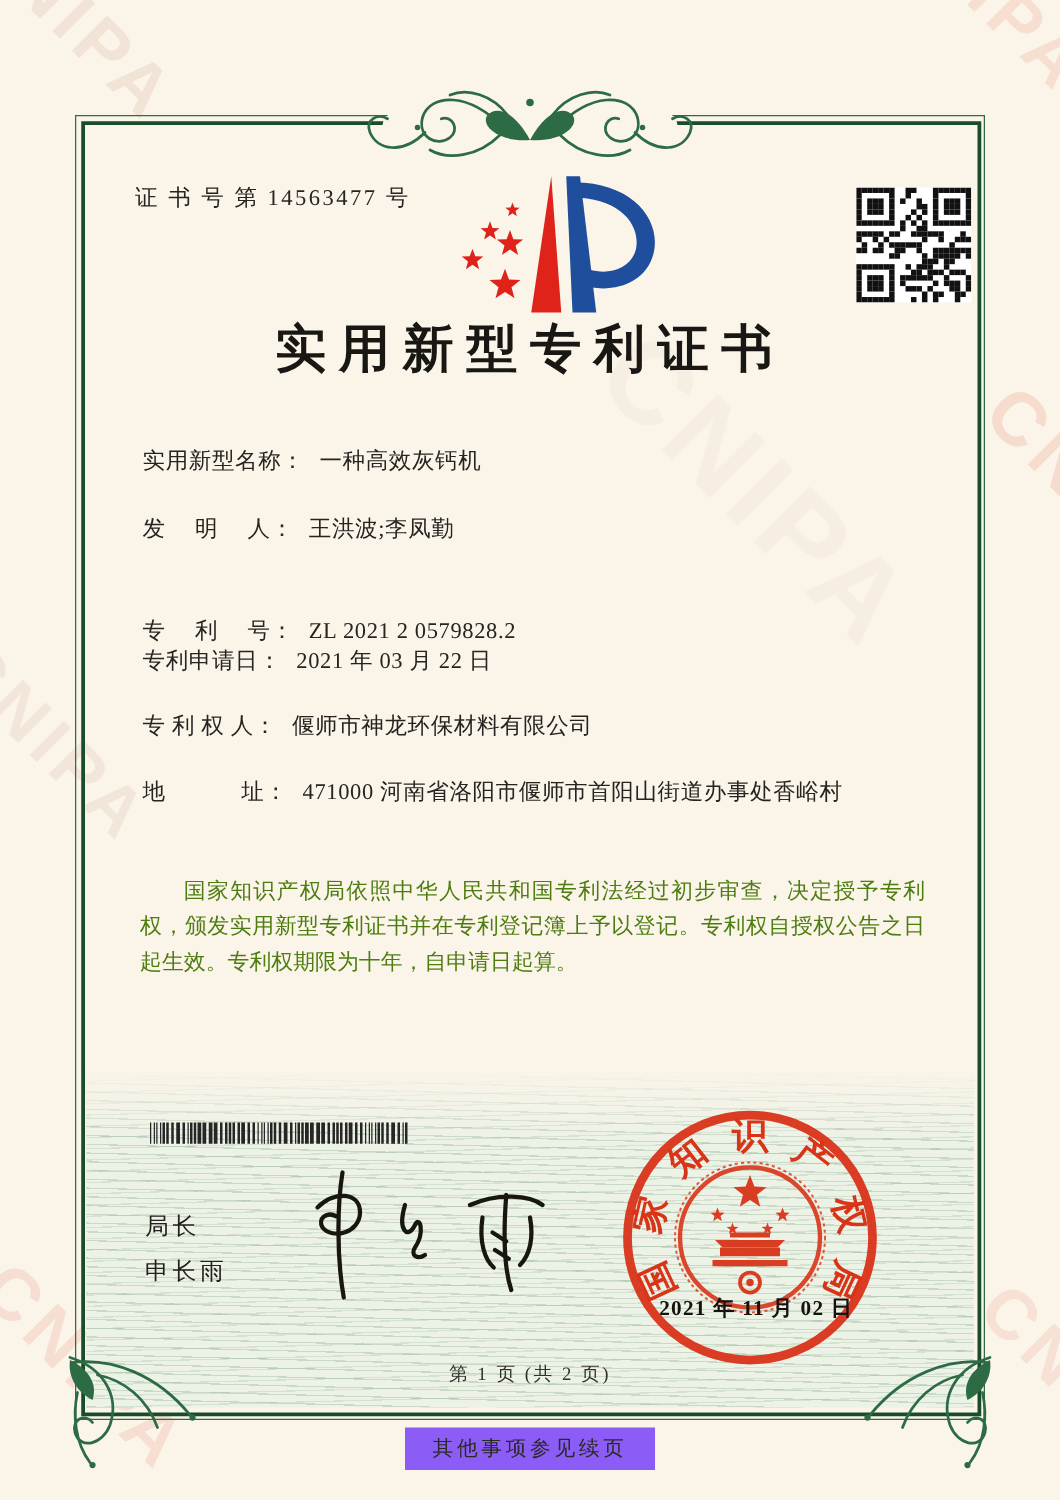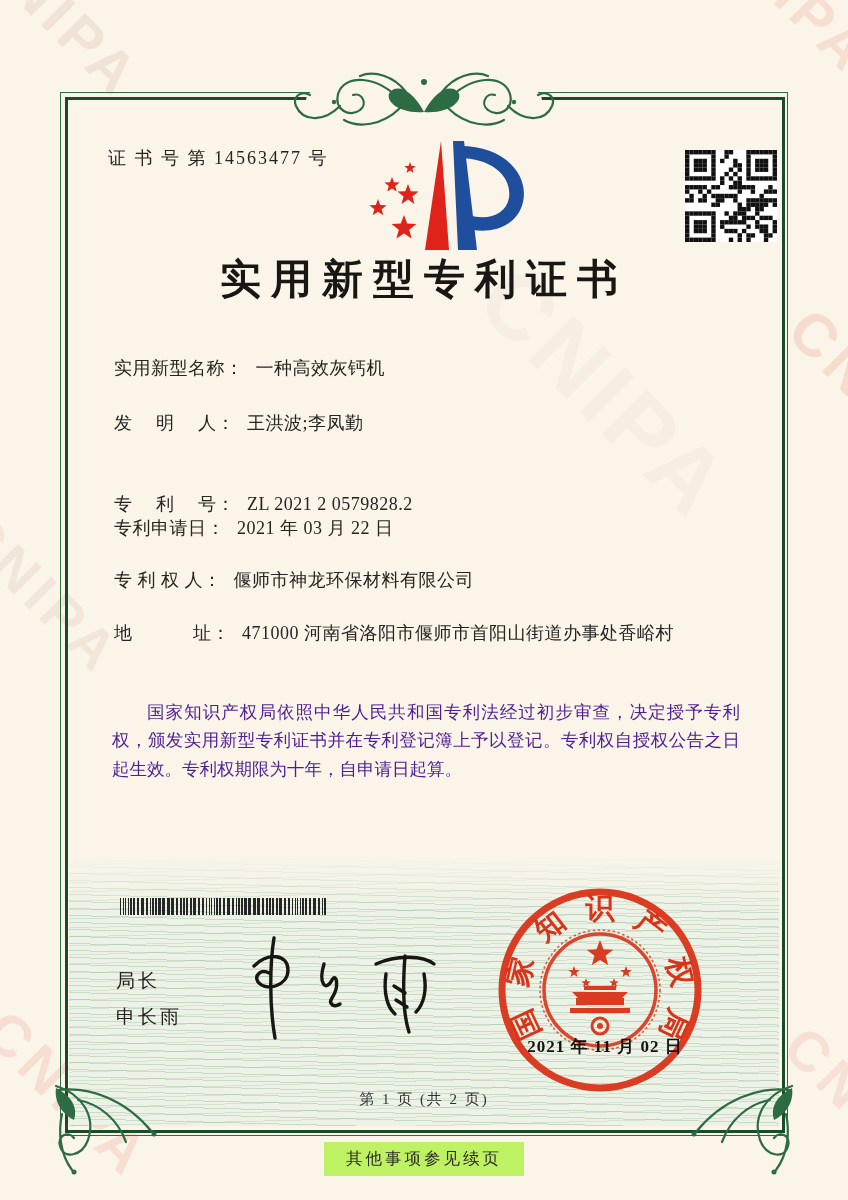--- a/index.html
+++ b/index.html
@@ -29,34 +29,34 @@
     background:linear-gradient(#faf4e9, rgba(250,244,233,0));}
   .cert-no{position:absolute;left:108px;top:146px;font-size:18px;letter-spacing:2px;color:#262420;}
   .title{position:absolute;left:60px;top:252px;width:728px;text-align:center;
     font-size:41px;font-weight:bold;letter-spacing:10px;color:#191713;}
   .logo{position:absolute;left:348px;top:138px;}
   .qr{position:absolute;left:685px;top:150px;width:92px;height:92px;background:#fff;}
   .frow{position:absolute;left:114px;font-size:18px;letter-spacing:.5px;color:#262420;white-space:nowrap;}
   .frow .flabel{margin-right:12px;}
   .grant2{position:absolute;left:455px;}
   .body-text{position:absolute;left:112px;top:698px;width:628px;font-size:17.5px;
-    line-height:1.62;text-align:justify;color:#4c1d95;}
+    line-height:1.62;text-align:justify;color:#4d7c0f;}
   .body-text p{margin:0;text-indent:2em;}
   .barcode{position:absolute;left:120px;top:898px;width:220px;height:17px;display:flex;align-items:stretch;}
   .barcode span{display:block;background:#262626;height:100%;}
   .officer-title{position:absolute;left:116px;top:968px;font-size:19px;letter-spacing:3px;color:#22201c;}
   .officer-name{position:absolute;left:116px;top:1004px;font-size:19px;letter-spacing:3px;color:#22201c;}
   .signature{position:absolute;left:228px;top:932px;}
   .seal{position:absolute;left:494px;top:884px;}
   .seal-date{position:absolute;left:500px;top:1035px;width:210px;text-align:center;
     font-size:17px;letter-spacing:1px;color:#15130f;font-weight:bold;}
   .page-num{position:absolute;left:60px;top:1090px;width:728px;text-align:center;
     font-size:15px;letter-spacing:2px;color:#33312c;}
   .note{position:absolute;left:0;top:1142px;width:848px;text-align:center;}
-  .note span{display:inline-block;background:#bef264;padding:6px 22px;font-size:16.5px;
+  .note span{display:inline-block;background:#8b5cf6;padding:6px 22px;font-size:16.5px;
     letter-spacing:3px;color:#2b2926;}
   svg{display:block;}
 </style>
 </head>
 <body>
 
 <div class="page">
 
   <div class="wm" style="left:-45px;top:-20px;font-size:58px;color:rgba(205,160,135,0.20);">CNIPA</div>
   <div class="wm" style="left:690px;top:-40px;font-size:56px;color:rgba(230,150,125,0.22);">CNIPA</div>

